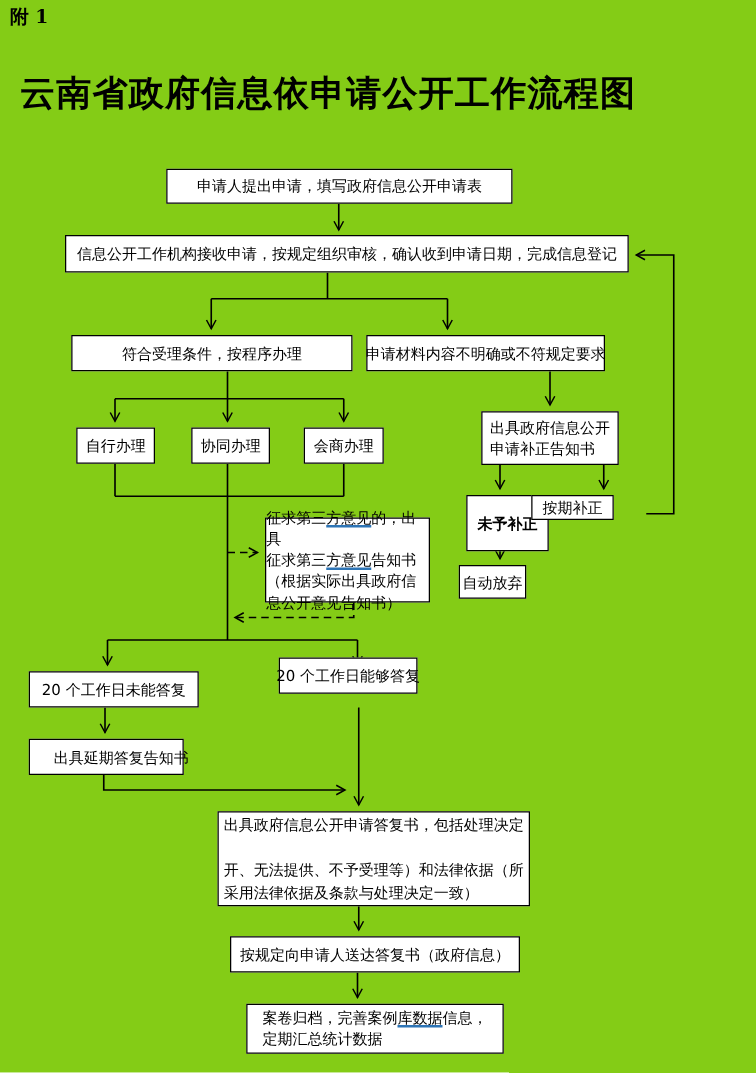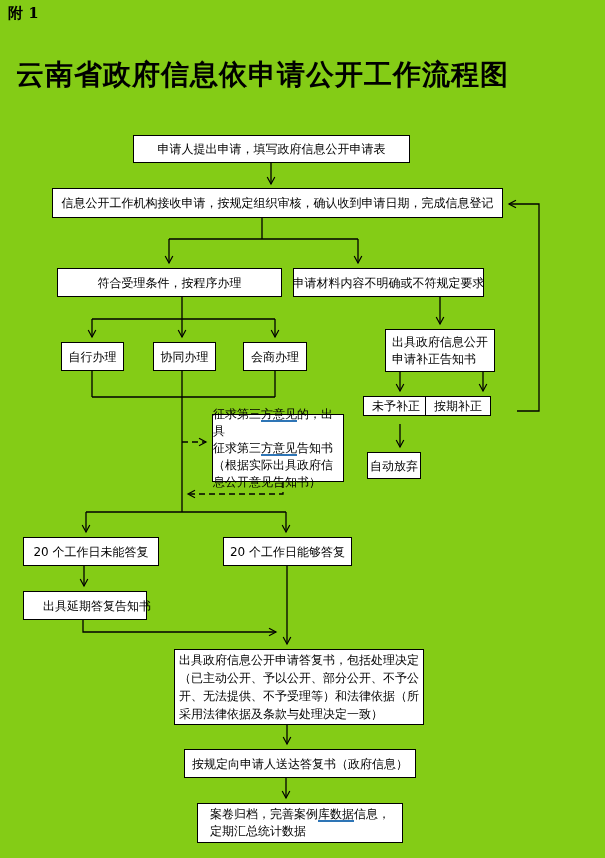--- a/index.html
+++ b/index.html
@@ -106,21 +106,21 @@
     <span>会商办理</span>
   </div>
 
   <div class="node multi" style="left:385px;top:329px;width:110px;height:43px;">
     <span>
       <span>出具政府信息公开</span><br>
       <span>申请补正告知书</span>
     </span>
   </div>
 
-  <div class="node nowrap" style="left:363px;top:396px;width:66px;height:20px;">
+  <div class="node nowrap" style="left:373px;top:396px;width:66px;height:45px;font-weight:bold;">
     <span>未予补正</span>
   </div>
 
   <div class="node nowrap" style="left:425px;top:396px;width:66px;height:20px;">
     <span>按期补正</span>
   </div>
 
   <div class="node nowrap" style="left:367px;top:452px;width:54px;height:27px;">
     <span>自动放弃</span>
   </div>
@@ -131,32 +131,32 @@
       <span>征求第三</span><span class="u">方意见</span><span>告知书</span><br>
       <span>（根据实际出具政府信</span><br>
       <span>息公开意见告知书）</span>
     </span>
   </div>
 
   <div class="node nowrap" style="left:23px;top:537px;width:136px;height:29px;">
     <span>20 个工作日未能答复</span>
   </div>
 
-  <div class="node nowrap" style="left:223px;top:537px;width:129px;height:29px;">
+  <div class="node nowrap" style="left:223px;top:526px;width:111px;height:29px;">
     <span>20 个工作日能够答复</span>
   </div>
 
   <div class="node nowrap" style="left:23px;top:591px;width:124px;height:29px;padding-left:24px;">
     <span>出具延期答复告知书</span>
   </div>
 
   <div class="node reply-line" style="left:174px;top:649px;width:250px;height:76px;">
     <span>
       <span>出具政府信息公开申请答复书，包括处理决定</span><br>
-      <span>（已主动公开、予以公开、部分公开、不予公</span><br>
+      <br>
       <span>开、无法提供、不予受理等）和法律依据（所</span><br>
       <span>采用法律依据及条款与处理决定一致）</span>
     </span>
   </div>
 
   <div class="node nowrap" style="left:184px;top:749px;width:232px;height:29px;">
     <span>按规定向申请人送达答复书（政府信息）</span>
   </div>
 
   <div class="node multi" style="left:197px;top:803px;width:206px;height:40px;">

